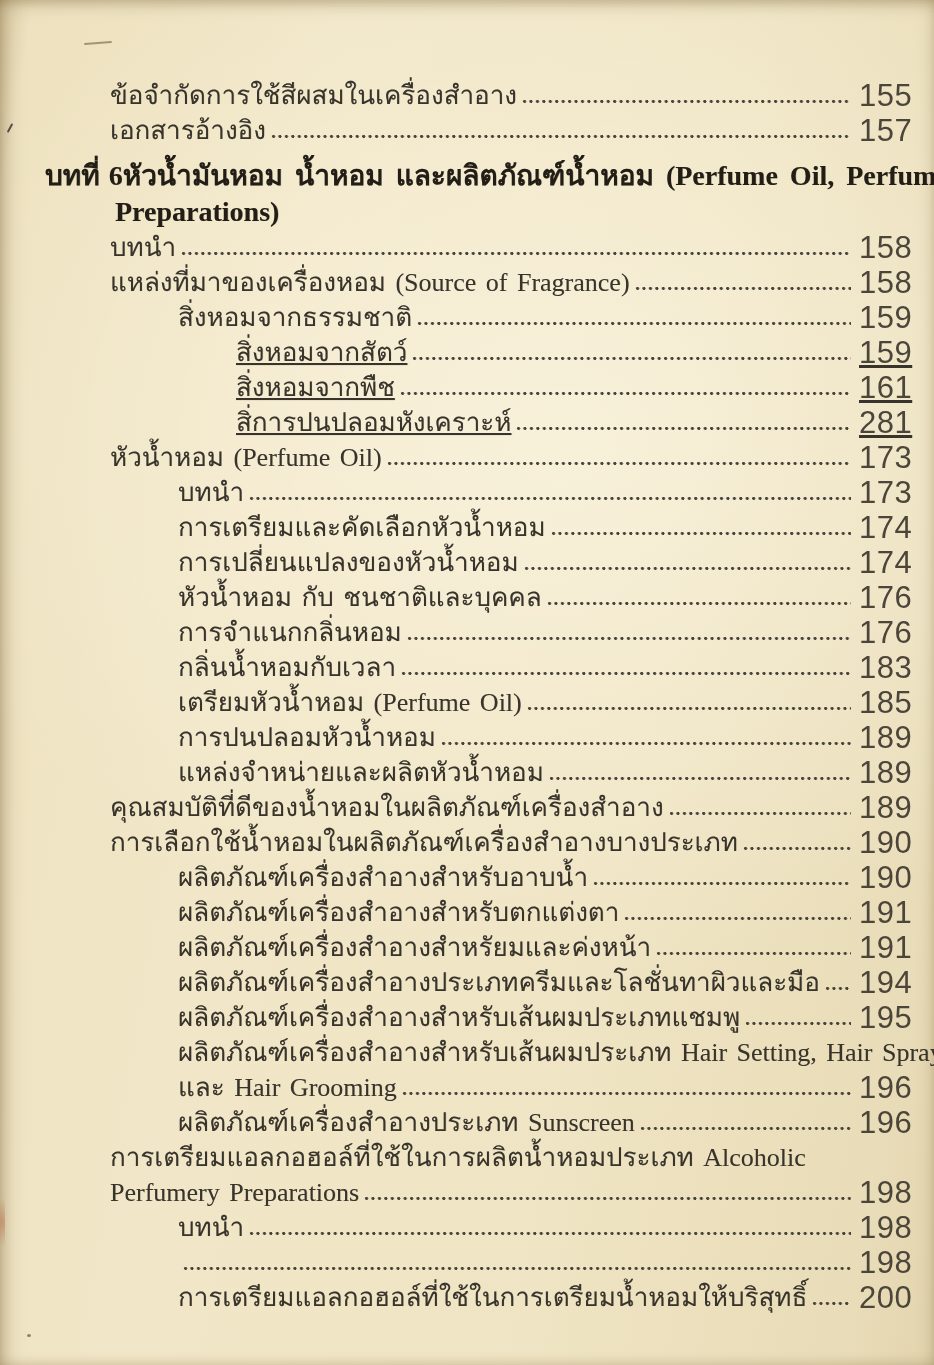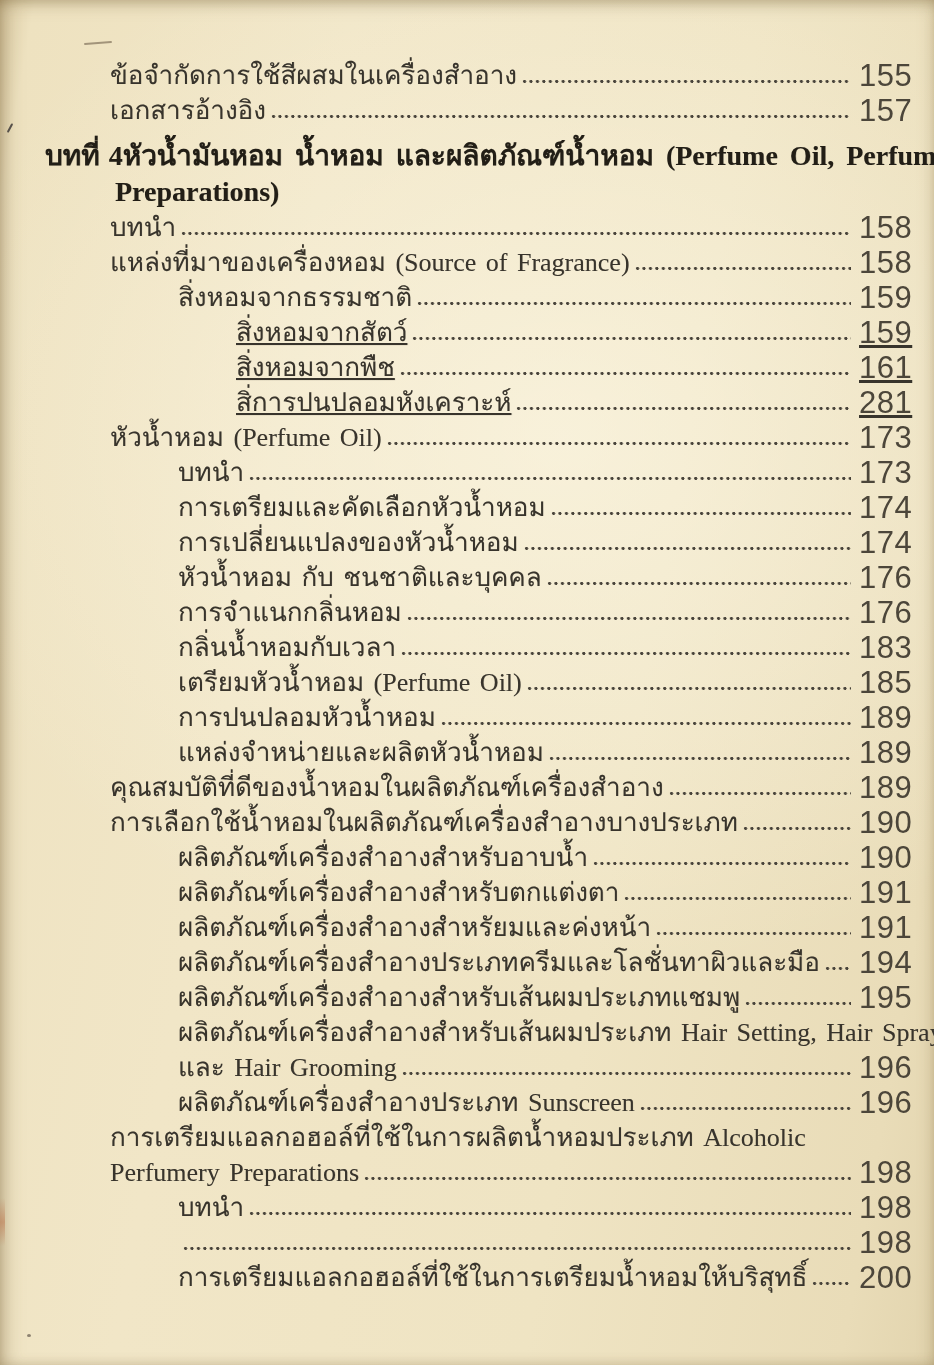--- a/index.html
+++ b/index.html
@@ -18,21 +18,21 @@
     background-color:var(--paper);
     background-image:
       radial-gradient(ellipse 920px 760px at 60% 32%, rgba(255,251,236,.55), rgba(255,251,236,0) 72%),
       linear-gradient(100deg,#e0d1ab 0%,#eee2c0 3%,#f1e6c7 30%,#efe4c3 65%,#e9dcb8 92%,#e2d4ae 100%);
     box-shadow:
       inset 14px 0 22px -14px rgba(115,92,50,.6),
       inset -10px 0 18px -12px rgba(115,92,50,.35),
       inset 0 12px 18px -12px rgba(115,92,50,.5),
       inset 0 -8px 14px -10px rgba(115,92,50,.25);
   }
-  .toc{position:relative;padding:58px 29px 0 0;}
+  .toc{position:relative;padding:78px 29px 0 0;}
   .row{display:flex;height:35px;line-height:35px;}
   .row.indent-1{padding-left:110px;}
   .row.indent-2{padding-left:178px;}
   .row.indent-3{padding-left:236px;text-decoration:underline;}
   .title{
     font-size:26px;color:var(--ink);white-space:nowrap;word-spacing:3px;
     text-shadow:.3px .3px 0 rgba(56,52,44,.25);
   }
   .leader{
     flex:1 1 auto;min-width:12px;height:5px;align-self:flex-end;
@@ -79,21 +79,21 @@
   </div>
         <div class="row indent-1">
     <span class="title">เอกสารอ้างอิง</span>
     <span class="leader"></span>
     <span class="pagenum">157</span>
   </div>
       </div>
 
     <div class="chapter">
       <div>
-        <span class="chapter-label">บทที่ 4</span><span>หัวน้ำมันหอม น้ำหอม และผลิตภัณฑ์น้ำหอม (Perfume Oil, Perfume &amp; Fragrance</span>
+        <span class="chapter-label">บทที่ 6</span><span>หัวน้ำมันหอม น้ำหอม และผลิตภัณฑ์น้ำหอม (Perfume Oil, Perfume &amp; Fragrance</span>
       </div>
       <div class="chapter-line2">Preparations)</div>
     </div>
 
     <div>
         <div class="row indent-1">
     <span class="title">บทนำ</span>
     <span class="leader"></span>
     <span class="pagenum">158</span>
   </div>

